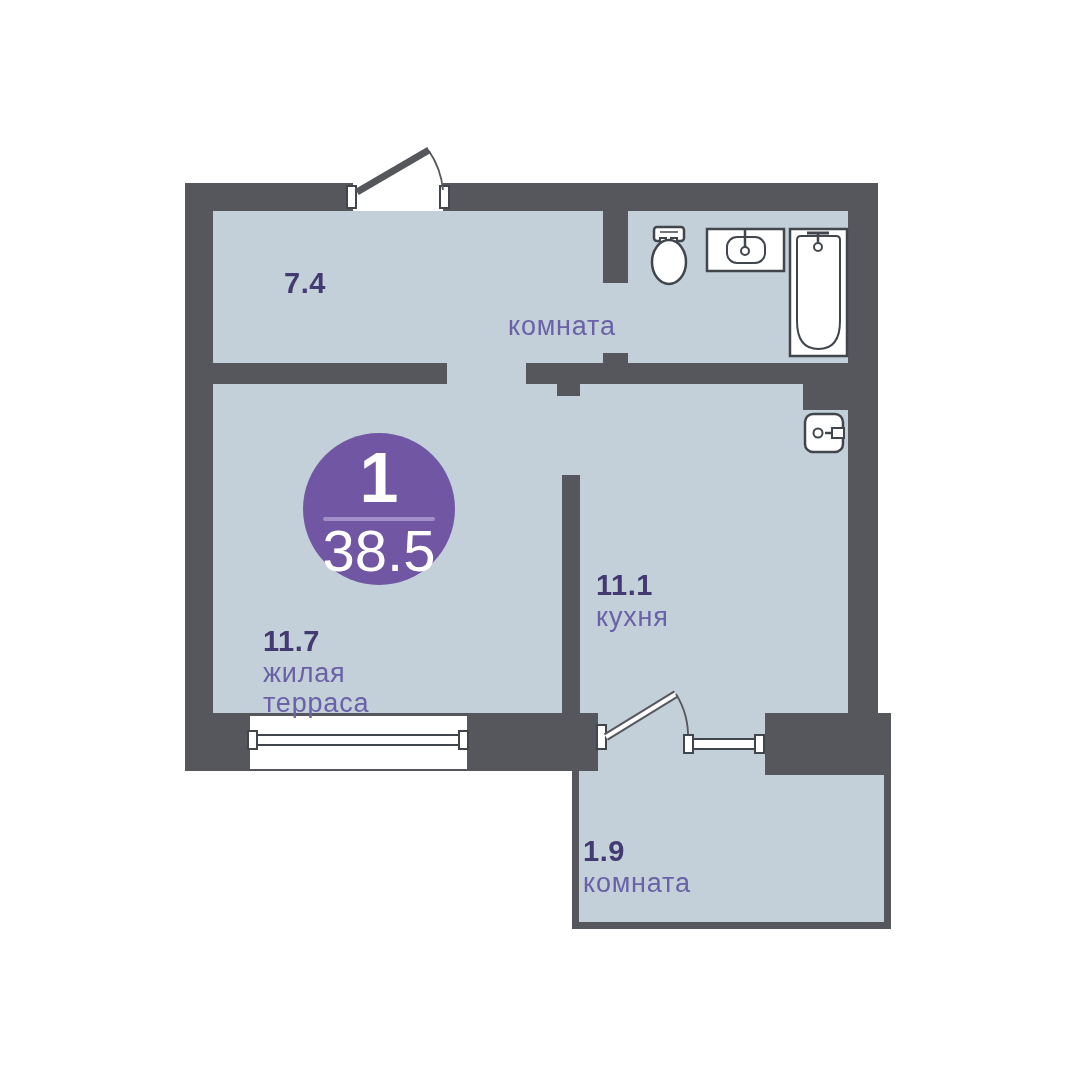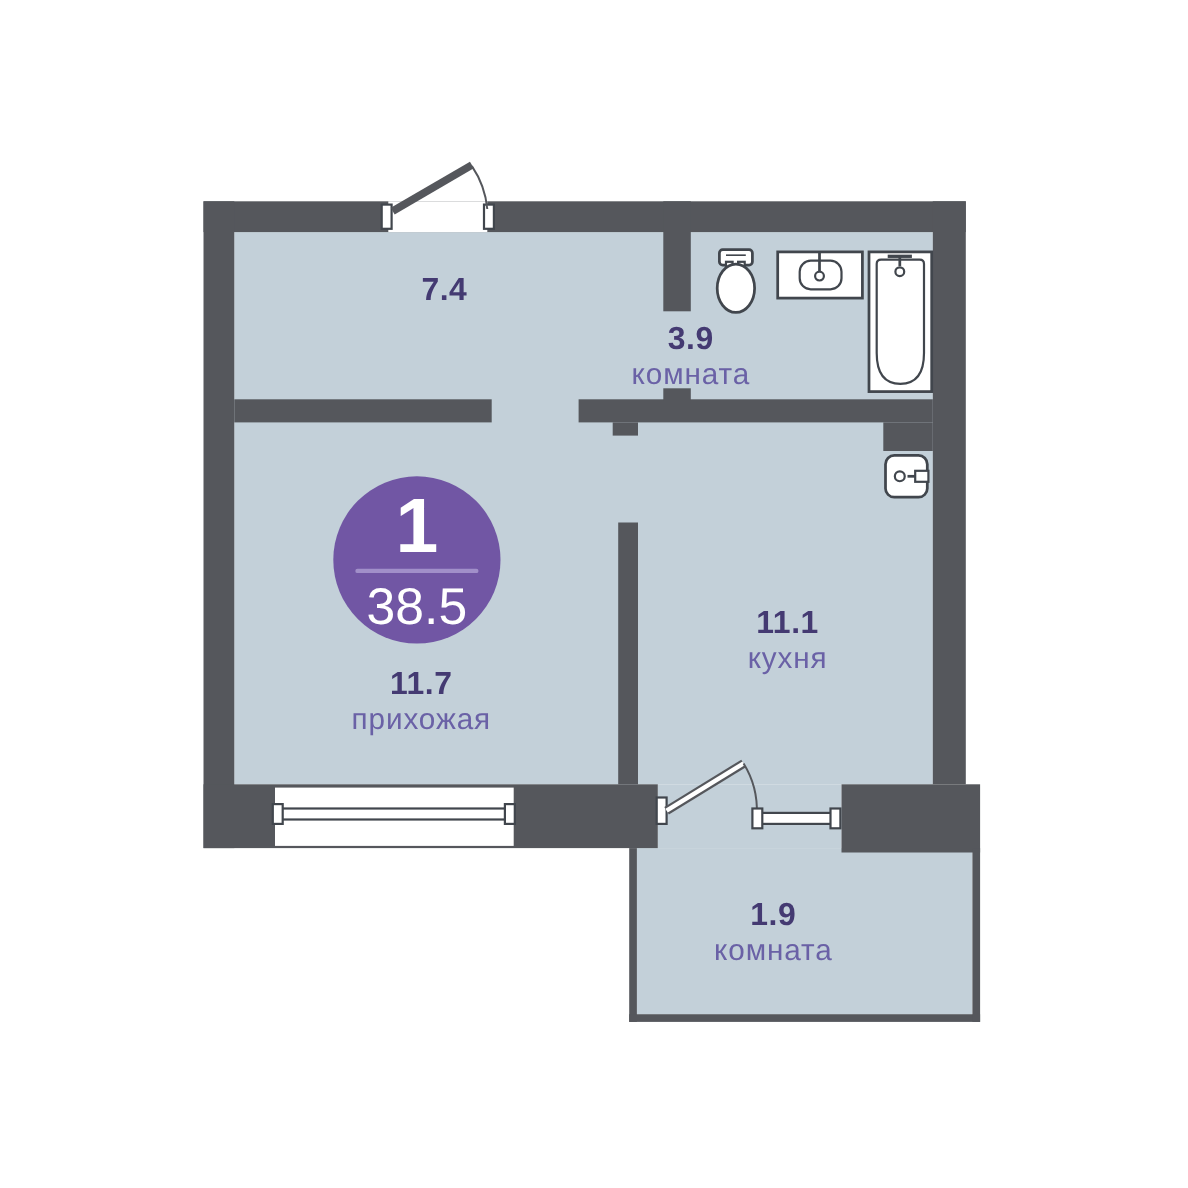--- a/index.html
+++ b/index.html
@@ -9,21 +9,21 @@
     font-family: "Liberation Sans", "DejaVu Sans", sans-serif;
   }
   .abs { position:absolute; }
   .floor { position:absolute; background: var(--floor,#c3d0d9); }
   .wall  { position:absolute; background: var(--wall,#55575c); }
   .glyphs { position:absolute; left:0; top:0; z-index:30; }
   .fills { z-index:10; }
   .walls { z-index:20; }
   .labels { z-index:40; }
 
-  .room-label { position:absolute; width:240px; text-align:center; z-index:40; }
+  .room-label { position:absolute; width:240px; text-align:left; z-index:40;margin-top:19px; }
   .room-area {
     font-weight:bold; font-size:29px; letter-spacing:0.5px;
     color: var(--area-text,#443a72); line-height:33px;
   }
   .room-name {
     font-size:27px; font-weight:400; letter-spacing:0.8px;
     color: var(--room-text,#6a61a6); line-height:30px;
   }
 
   .badge {
@@ -34,21 +34,21 @@
   .badge-rooms {
     color: var(--badge-text,#ffffff); font-weight:bold;
     font-size:70px; line-height:62px; margin-top:2px;
   }
   .badge-divider {
     width:112px; height:4px; border-radius:2px;
     background: var(--badge-divider,#a18fc9); margin:8px 0 7px 0;
   }
   .badge-area {
     color: var(--badge-text,#ffffff); font-weight:400;
-    font-size:47px; line-height:46px;
+    font-size:58px; line-height:46px;
   }
 
   svg .wl  { stroke: var(--wall,#55575c); fill:none; }
   svg .fx  { stroke: var(--fixture-outline,#41464d); }
   svg .wh  { fill:#ffffff; }
 </style>
 </head>
 <body>
 
 <div class="page">
@@ -138,27 +138,27 @@
     </g>
   </svg>
 
   <div class="labels abs" style="left:0;top:0;">
 
     <div class="room-label" style="left:284px;top:248px;">
       <div class="room-area">7.4</div>
     </div>
 
     <div class="room-label" style="left:508px;top:292px;">
-      <div class="room-area">3.9</div>
       <div class="room-name">комната</div>
     </div>
 
     <div class="room-label" style="left:263px;top:606px;">
       <div class="room-area">11.7</div>
-      <div class="room-name">прихожая</div>
+      <div class="room-name">жилая</div>
+      <div class="room-name">терраса</div>
     </div>
 
     <div class="room-label" style="left:596px;top:550px;">
       <div class="room-area">11.1</div>
       <div class="room-name">кухня</div>
     </div>
 
     <div class="room-label" style="left:583px;top:816px;">
       <div class="room-area">1.9</div>
       <div class="room-name">комната</div>

